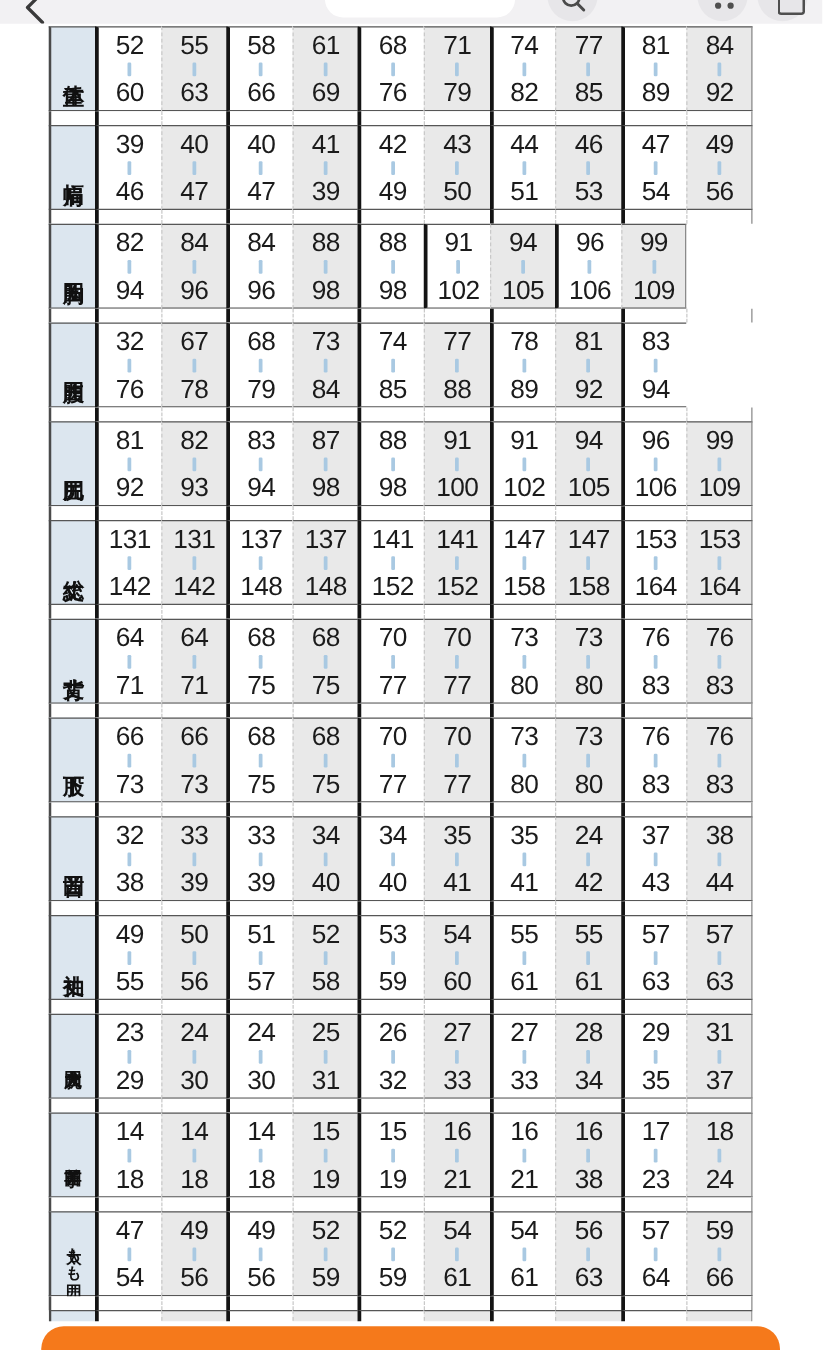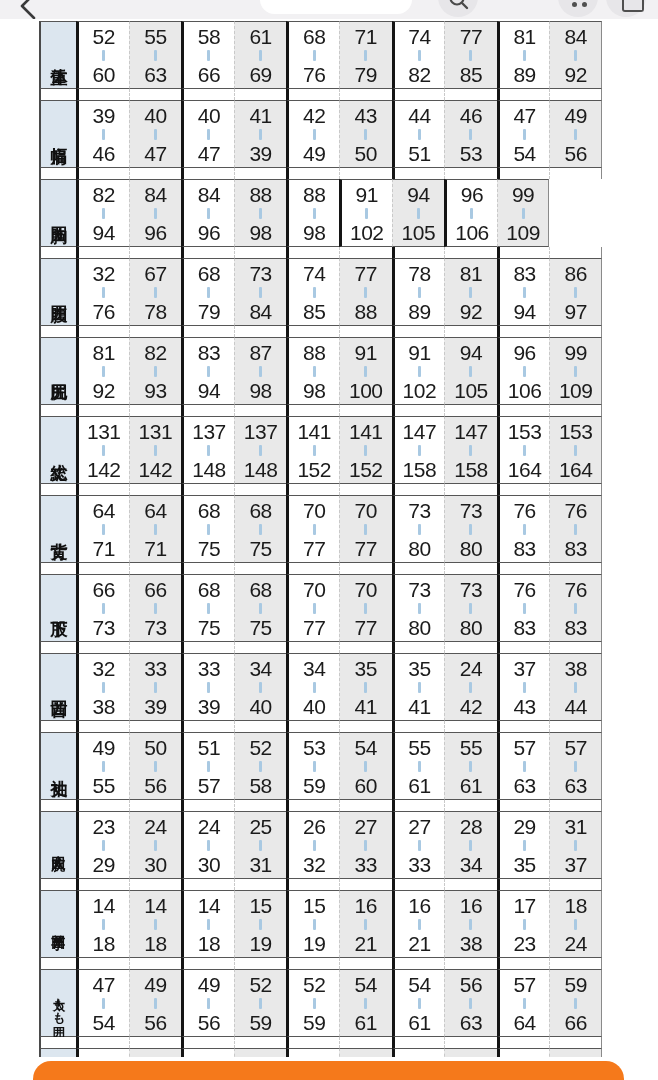--- a/index.html
+++ b/index.html
@@ -328,25 +328,20 @@
       <div class="tcell col-g gmid">
         <span class="num">81</span>
         <span class="dash"></span>
         <span class="num">92</span>
       </div>
       <div class="tcell col-w gstart">
         <span class="num">83</span>
         <span class="dash"></span>
         <span class="num">94</span>
       </div>
-      <div class="tcell col-g gmid lastcol">
-        <span class="num">86</span>
-        <span class="dash"></span>
-        <span class="num">97</span>
-      </div>
     </div>
     <div class="trow spacer">
       <div class="tcell lab"></div>
       <div class="tcell col-w gstart"></div>
       <div class="tcell col-g gmid"></div>
       <div class="tcell col-w gstart"></div>
       <div class="tcell col-g gmid"></div>
       <div class="tcell col-w gstart"></div>
       <div class="tcell col-g gmid"></div>
       <div class="tcell col-w gstart"></div>

